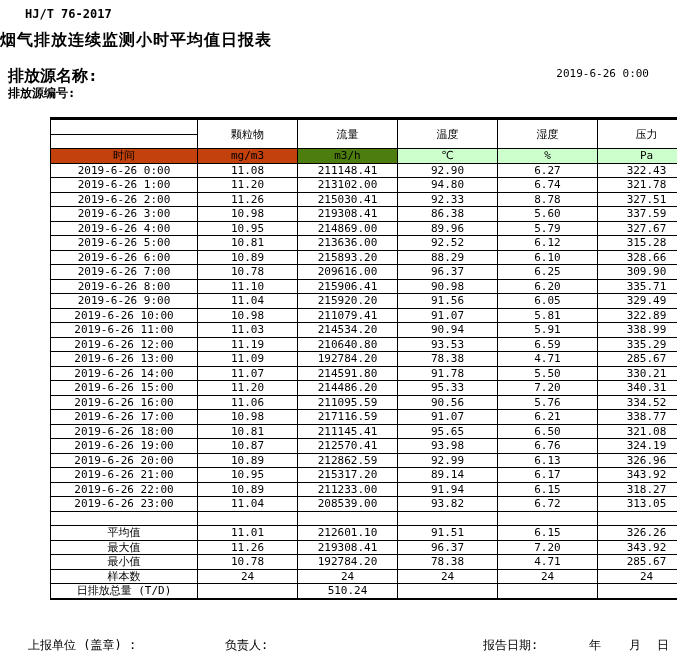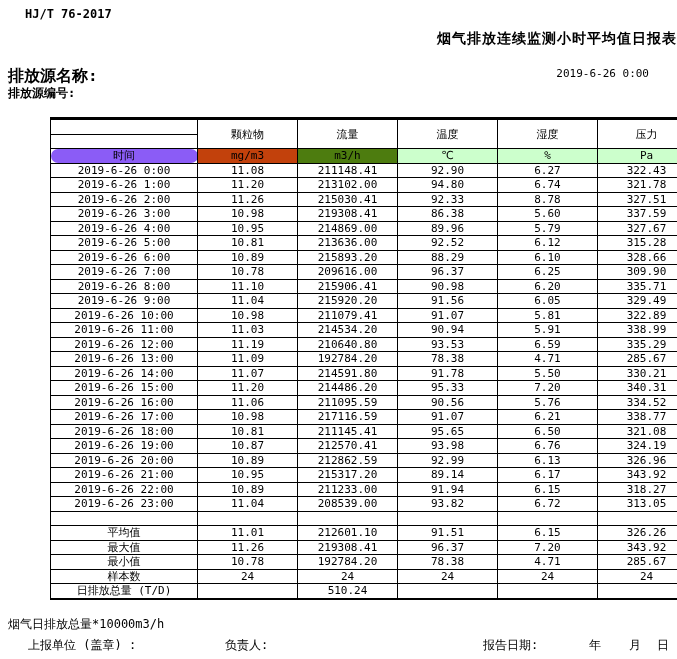--- a/index.html
+++ b/index.html
@@ -2,21 +2,21 @@
 <html><head>
 <meta charset="utf-8">
 <style>
   html,body{margin:0;padding:0;background:#fff;}
   .page{
     position:relative;width:677px;height:659px;background:#fff;color:#000;
     font-family:"DejaVu Sans Mono","DejaVu Sans",monospace;
     overflow:hidden;
   }
   .standard{position:absolute;left:25px;top:7px;font-size:12px;font-weight:bold;}
-  .title{position:absolute;left:0;top:30px;width:100%;text-align:right;font-size:14px;font-weight:bold;letter-spacing:1px;}
+  .title{position:absolute;left:0;top:30px;width:100%;text-align:left;font-size:16px;font-weight:bold;letter-spacing:1px;}
   .src-name{position:absolute;left:8px;top:66px;font-size:16px;font-weight:bold;}
   .src-id{position:absolute;left:8px;top:85px;font-size:12px;font-weight:bold;}
   .datetime{position:absolute;right:28px;top:67px;font-size:11px;}
   table.t{
     position:absolute;left:18px;top:117px;width:645px;
     border-collapse:collapse;table-layout:fixed;
     border:1px solid #000;border-top:3px solid #000;border-bottom:2px solid #000;margin-left:32px;
   }
   .t td{
     border:1px solid #000;height:13.5px;padding:0;
@@ -59,21 +59,21 @@
         <td rowspan="2">颗粒物</td>
         <td rowspan="2">流量</td>
         <td rowspan="2">温度</td>
         <td rowspan="2">湿度</td>
         <td rowspan="2">压力</td>
       </tr>
       <tr>
         <td></td>
       </tr>
       <tr class="green">
-        <td style="background: #8b5cf6; border-radius: 7px;">时间</td>
+        <td style="background: #c2410c;">时间</td>
         <td style="background: #c2410c;">mg/m3</td>
         <td style="background: #4d7c0f;">m3/h</td>
         <td style="background: rgb(204, 255, 204);">℃</td>
         <td style="background: rgb(204, 255, 204);">%</td>
         <td style="background: rgb(204, 255, 204);">Pa</td>
       </tr>
     </thead>
     <tbody id="tbody-rows">
         <tr>
           <td>2019-6-26 0:00</td>
@@ -311,21 +311,20 @@
           <td>日排放总量 (T/D)</td>
           <td></td>
           <td>510.24</td>
           <td></td>
           <td></td>
           <td></td>
         </tr>
       </tbody>
   </table>
 
-  <div class="footnote">烟气日排放总量*10000m3/h</div>
   <div class="fline f-unit">上报单位 (盖章) :</div>
   <div class="fline f-resp">负责人:</div>
   <div class="fline f-rep">报告人:</div>
   <div class="fline f-date">报告日期:</div>
   <div class="fline f-year">年</div>
   <div class="fline f-month">月</div>
   <div class="fline f-day">日</div>
 
 </div>
 

